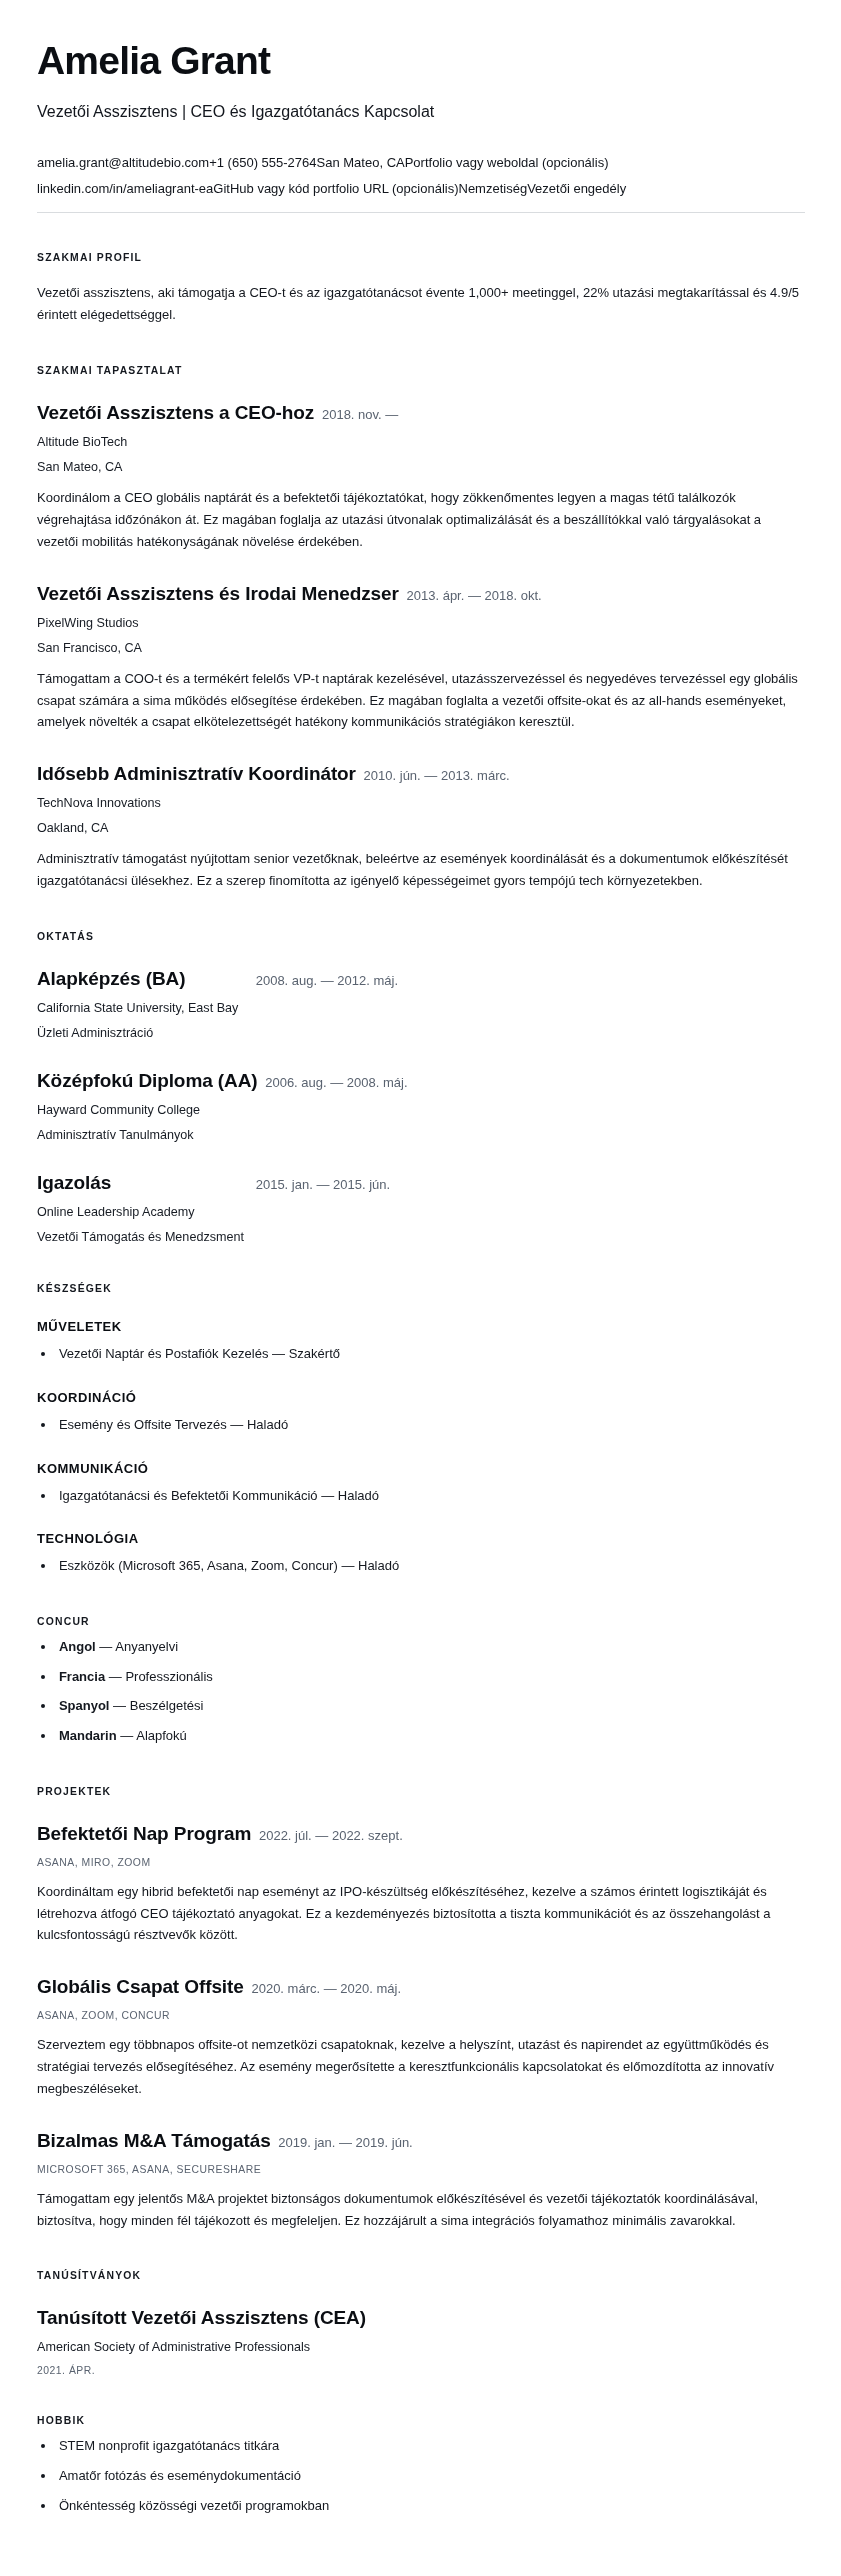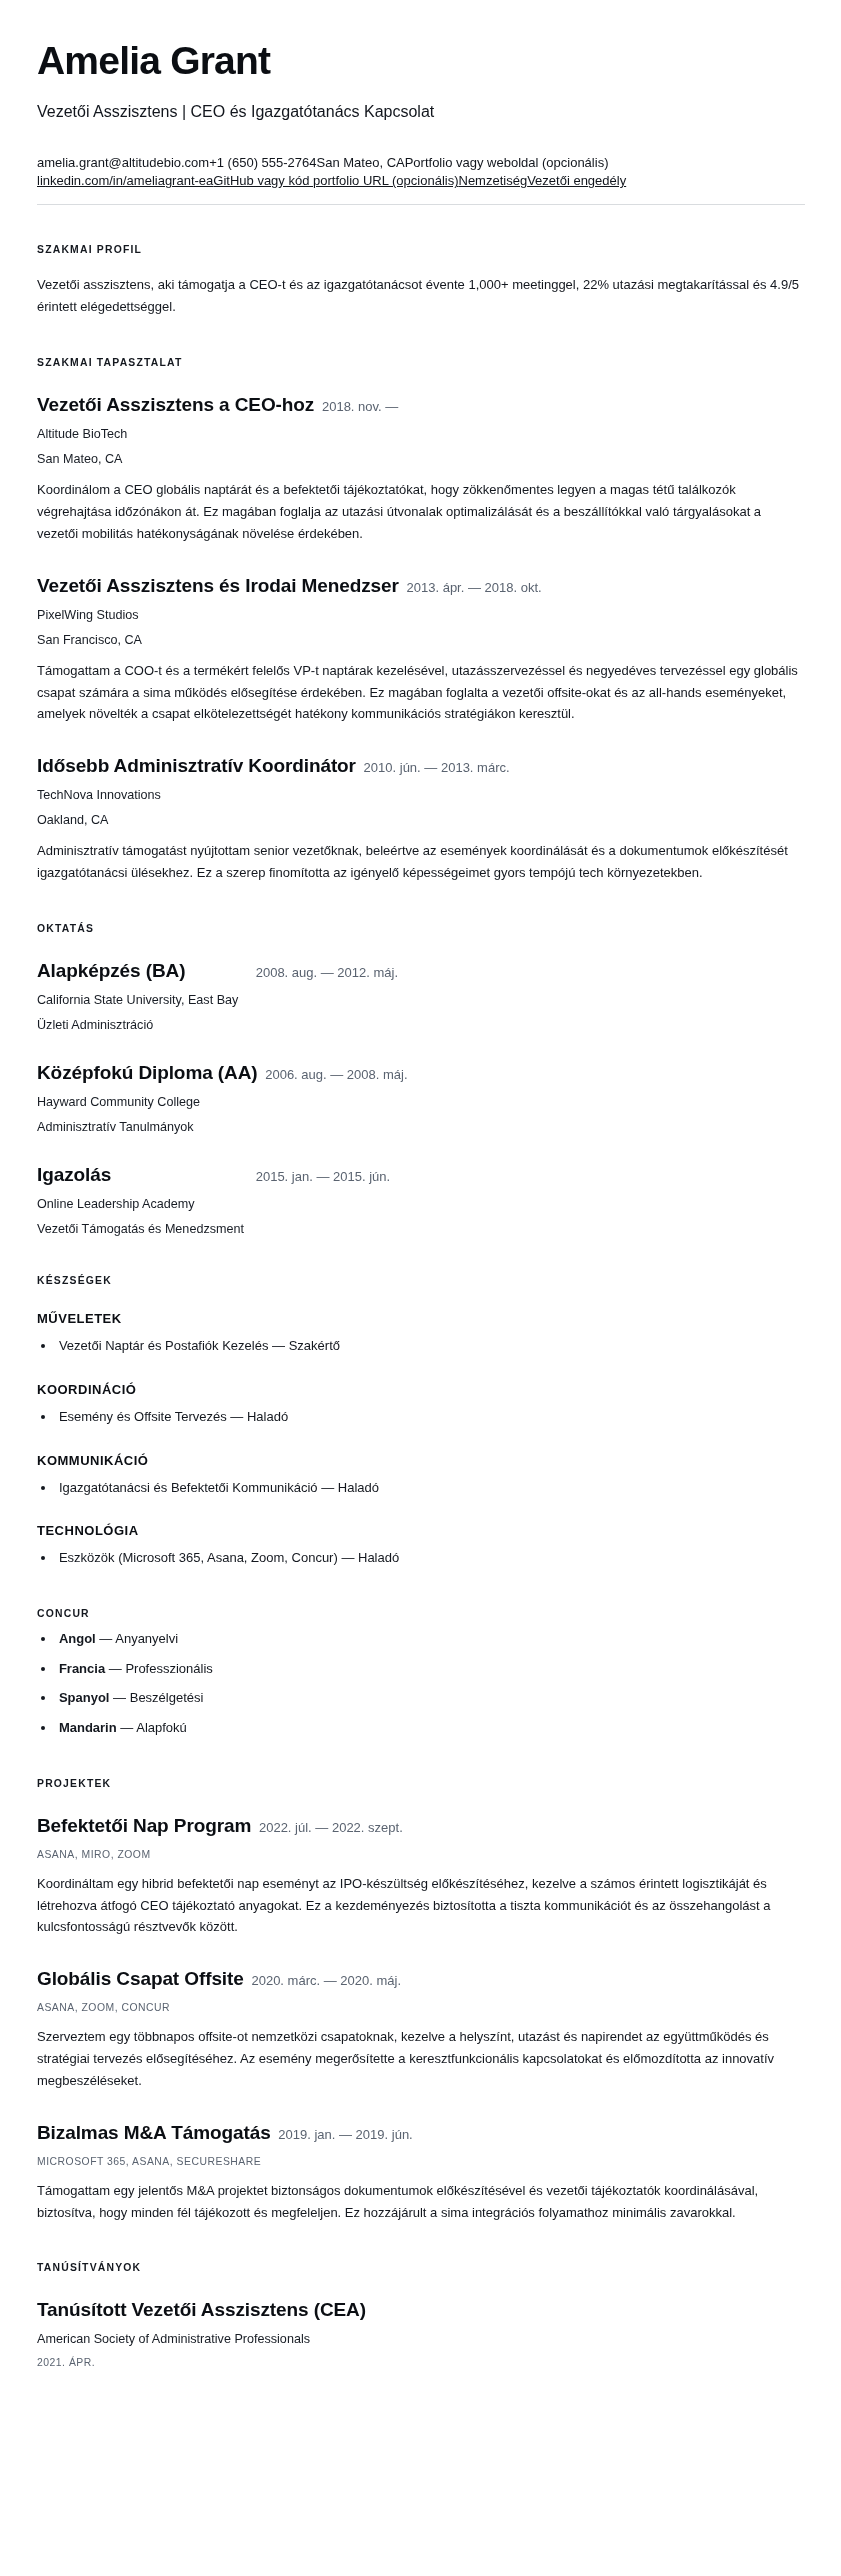--- a/index.html
+++ b/index.html
@@ -27,21 +27,21 @@
     font-size: 16px;
     font-weight: 400;
     color: #12161d;
   }
   .contact-row {
     margin-top: 34px;
     font-size: 13px;
     line-height: 1.25;
     color: #12161d;
   }
-  .contact-row + .contact-row { margin-top: 2px; text-decoration: underline; }
+  .contact-row + .contact-row { margin-top: 10px; }
   .contact-row .contact-item { white-space: pre-wrap; }
   .rule {
     border: none;
     height: 1.1px;
     background: #d9dcdf;
     margin: 14.3px 0 0 0;
   }
 
   
   h2.section-heading {
@@ -310,15 +310,24 @@
         <article class="entry">
           <div class="entry-head">
             <h3>Tanúsított Vezetői Asszisztens (CEA)</h3>
           </div>
           <div class="org-line">American Society of Administrative Professionals</div>
           <div class="cert-date">2021. ÁPR.</div>
         </article>
       </div>
   </section>
 
+  <section>
+    <h2 class="section-heading">HOBBIK</h2>
+    <ul class="bullet-list">
+
+    <li>STEM nonprofit igazgatótanács titkára</li>
+        <li>Amatőr fotózás és eseménydokumentáció</li>
+        <li>Önkéntesség közösségi vezetői programokban</li>
+      </ul>
+  </section>
 
 </div>
 
 
 </body></html>

